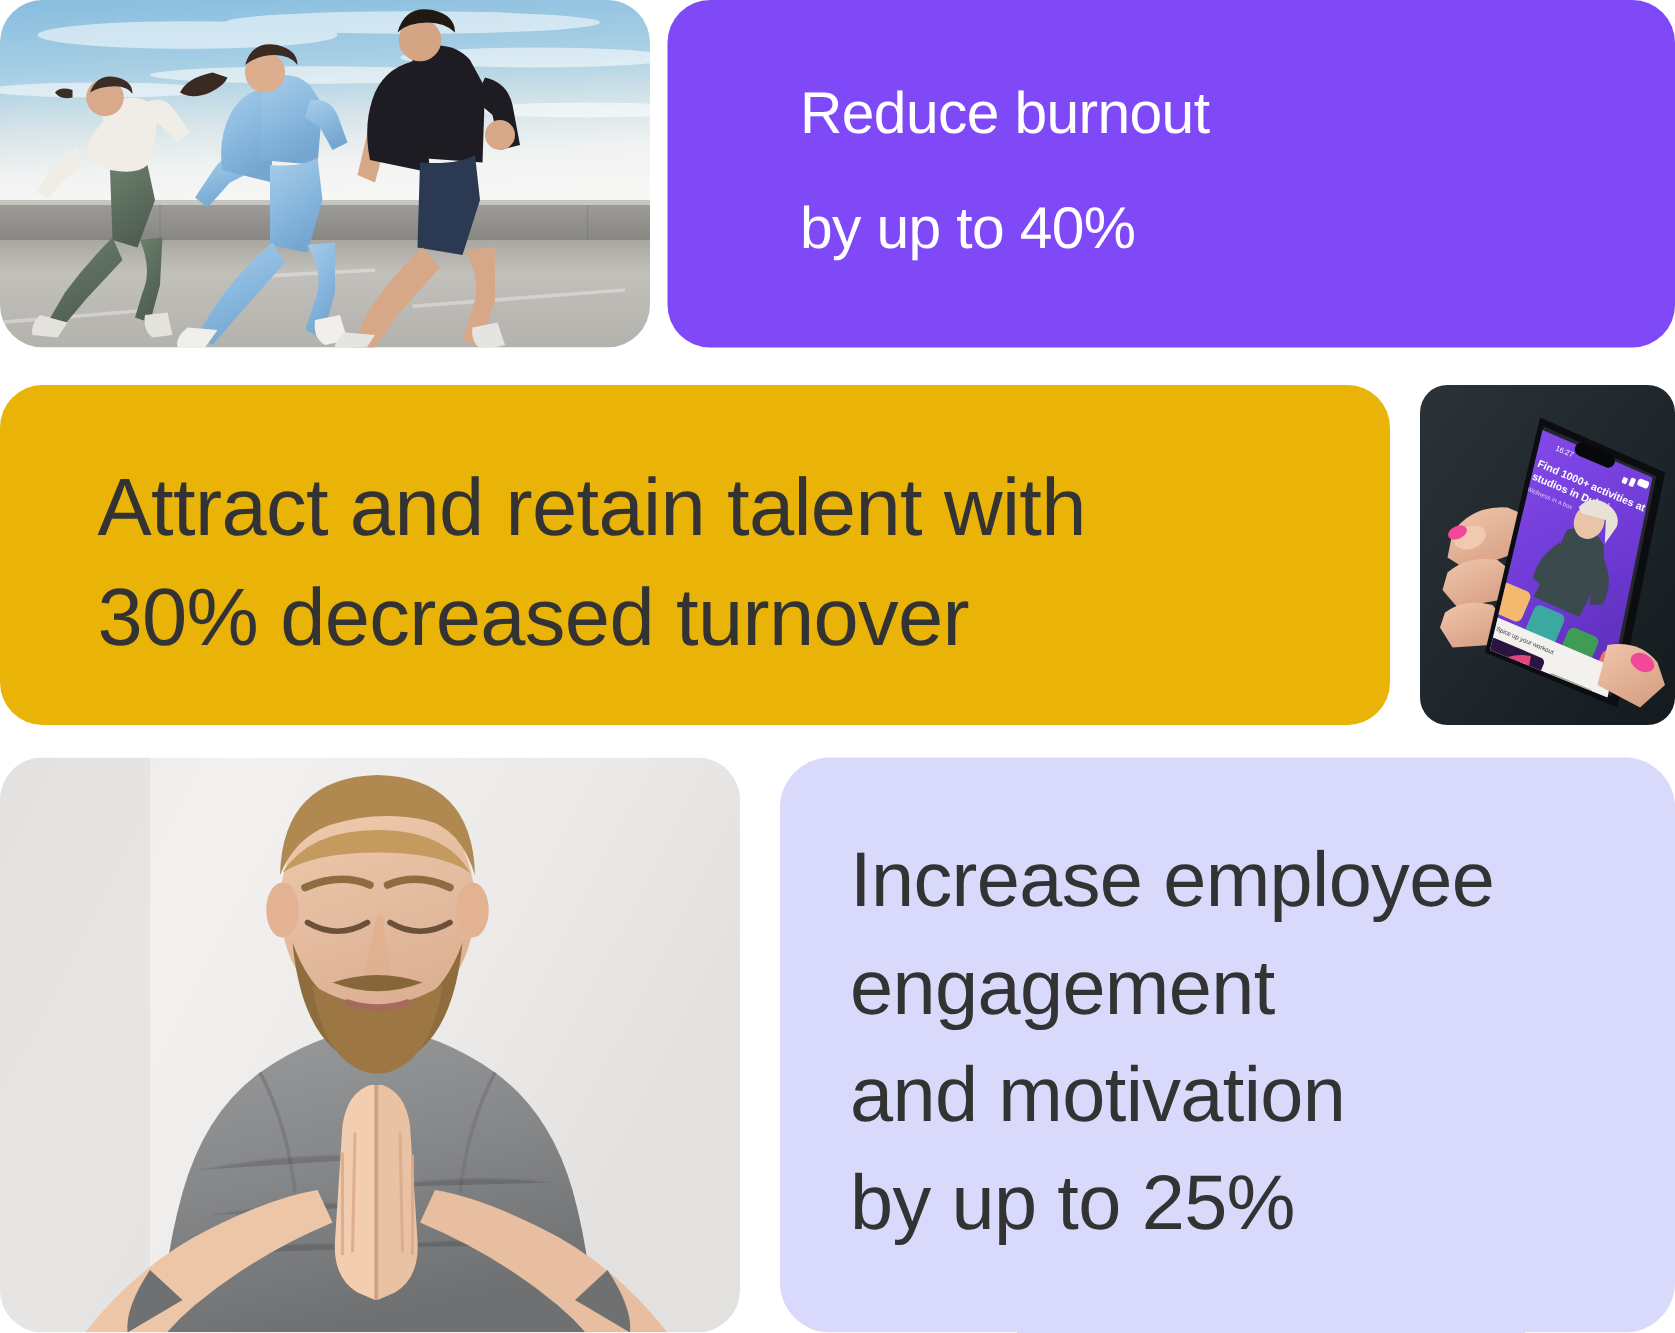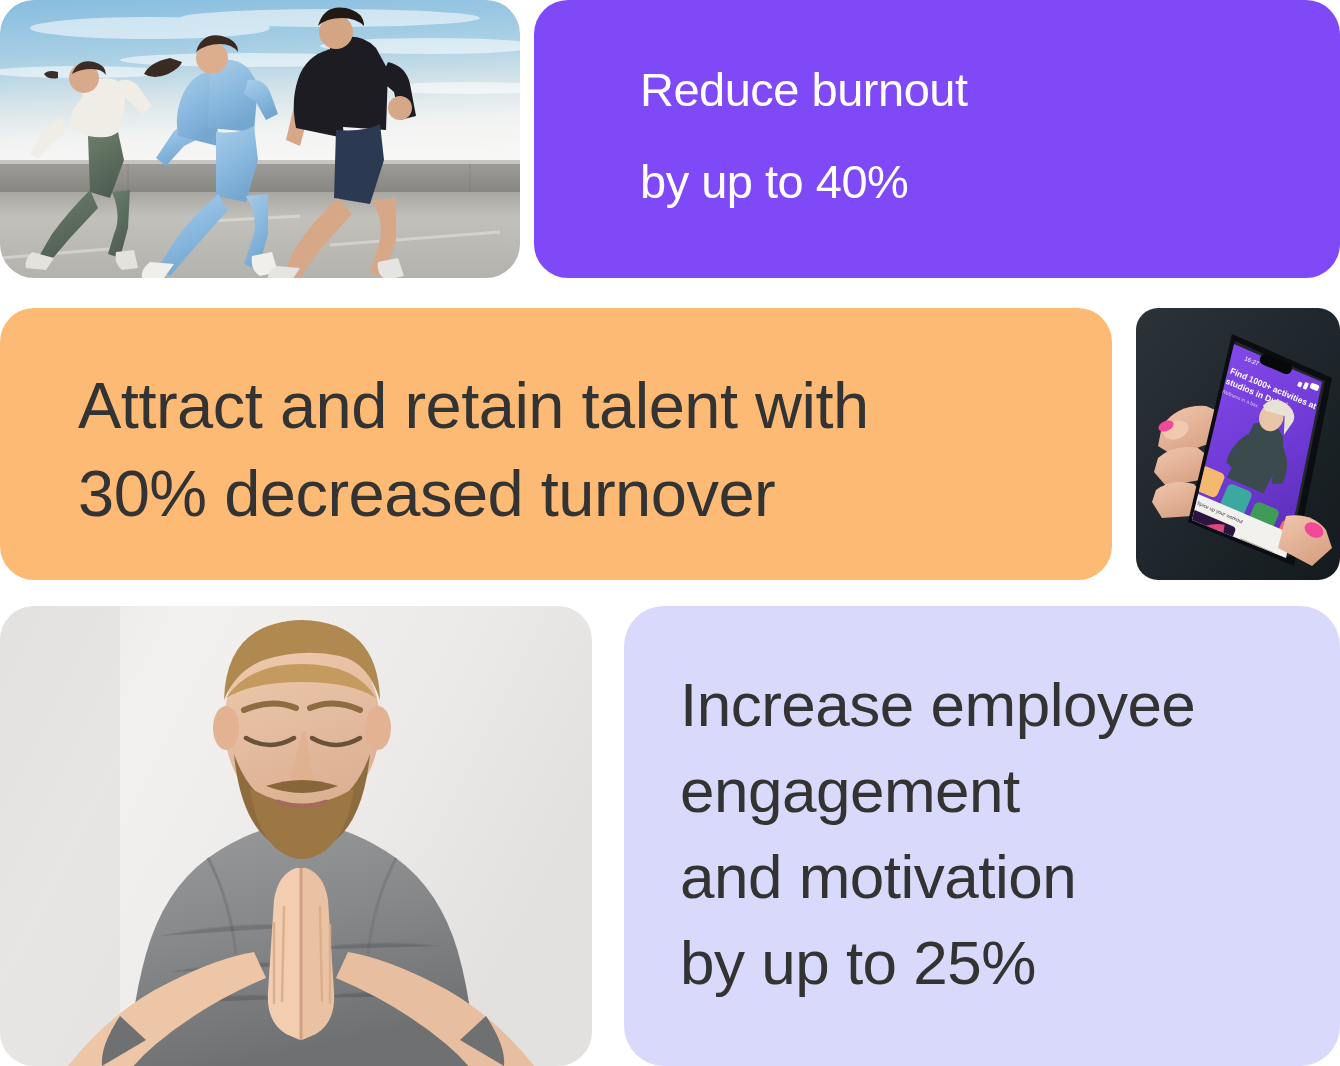--- a/index.html
+++ b/index.html
@@ -56,21 +56,21 @@
     white-space: pre-line;
   }
 
   
   #attract-retain-card {
     left: 0px;
     top: 308px;
     width: 1112px;
     height: 272px;
     border-radius: 34px;
-    background: #fdba74;
+    background: #eab308;
   }
   #attract-retain-card .headline {
     position: absolute;
     left: 78px;
     top: 54px;
     color: #333333;
     font-size: 65px;
     line-height: 88px;
     font-weight: 400;
     letter-spacing: -0.5px;

